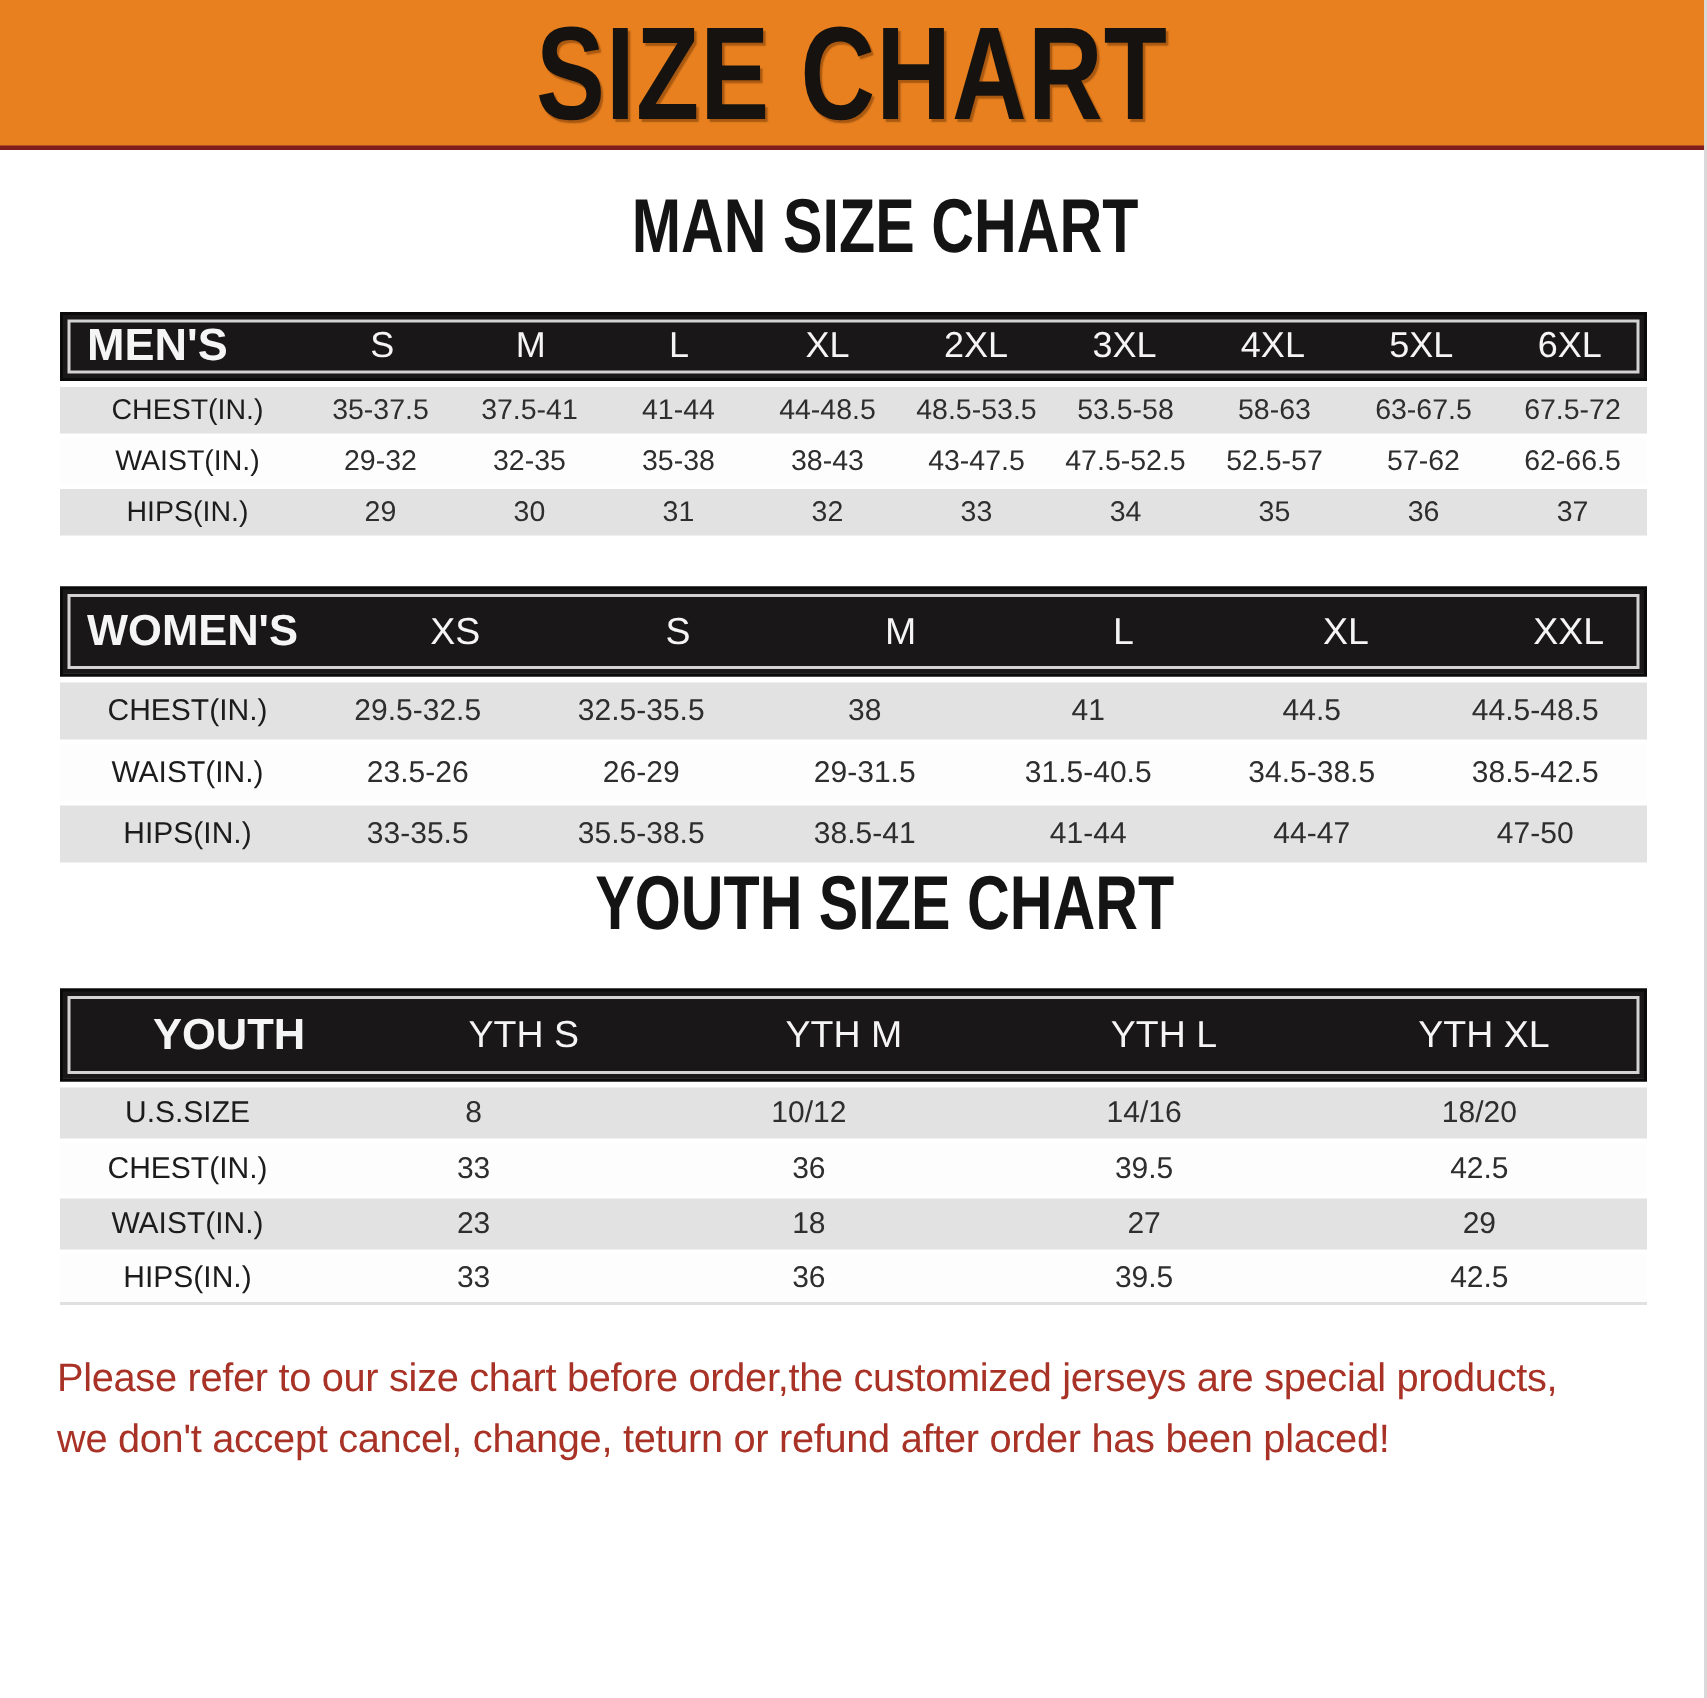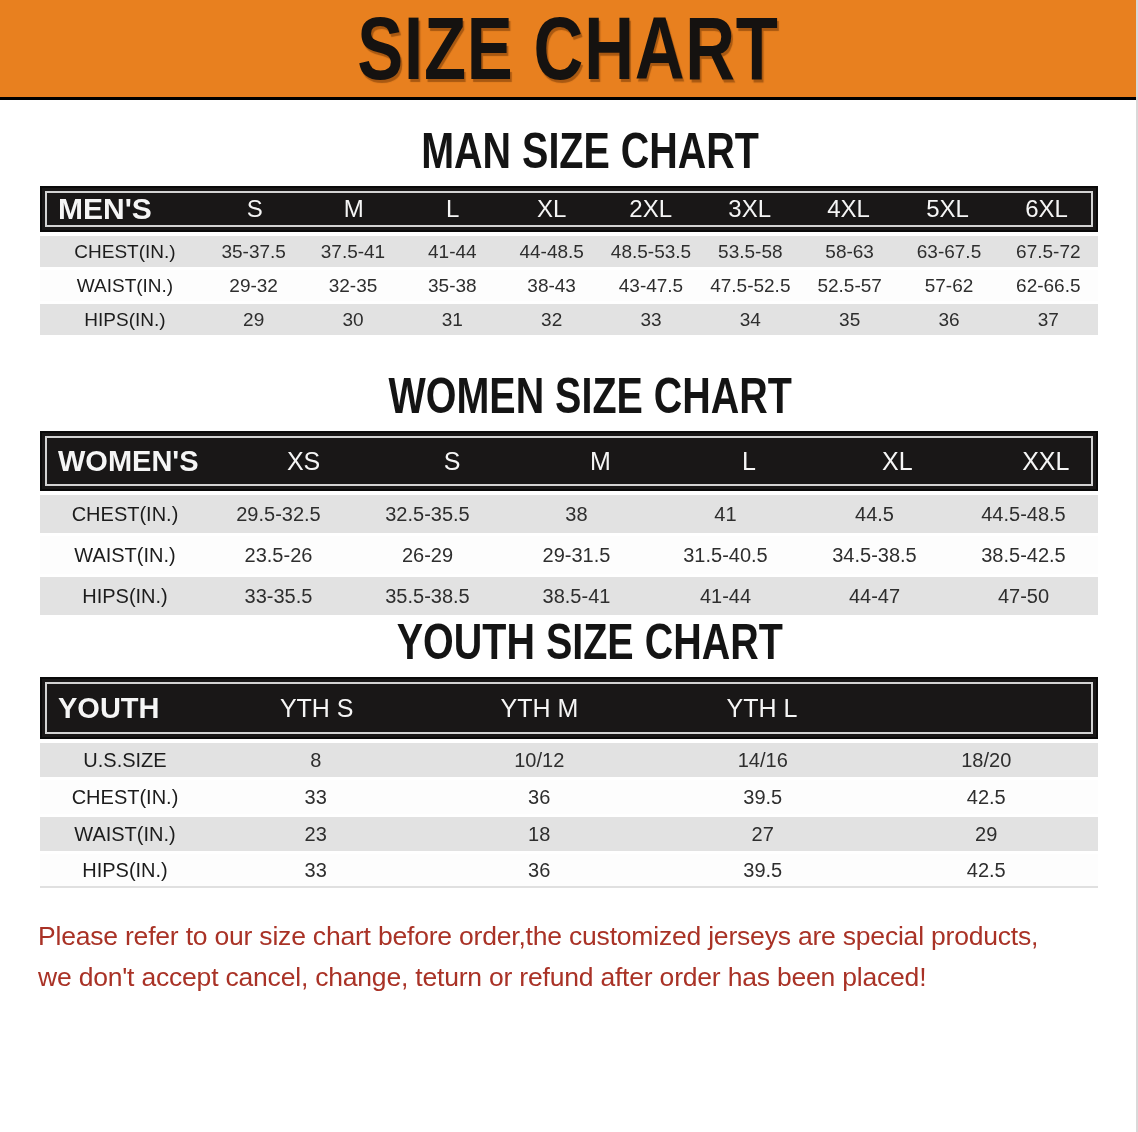--- a/index.html
+++ b/index.html
@@ -3,37 +3,37 @@
 <meta charset="utf-8">
 <style>
   * { margin:0; padding:0; box-sizing:border-box; }
   html,body { width:1138px; height:1132px; background:#ffffff; overflow:hidden;
               font-family:"Liberation Sans","DejaVu Sans",sans-serif; }
   body { position:relative; border-right:2px solid #d9d9d9; }
 
   
   .banner { width:100%; height:100px; background:var(--banner-bg,#E8801F);
             display:flex; align-items:center; justify-content:center;
-            border-bottom:3px solid #000000; }
+            border-bottom:3px solid #7f1d1d; }
   .banner-title { display:inline-block; font-size:84px; font-weight:800;
                   letter-spacing:1px; color:#151210; line-height:1;
                   transform:scaleX(0.82) scaleY(1.05);
                   text-shadow:2px 2px 1px rgba(90,40,0,0.45); }
 
   
   .section-heading { text-align:center;padding-left:44px; }
   .section-heading span { display:inline-block; font-size:47px; font-weight:800;
                           color:#141414; letter-spacing:0px; line-height:1;
                           transform:scaleX(0.84) scaleY(1.08); }
   .h-men   { margin-top:27px; }
   .h-women { margin-top:37px; }
   .h-youth { }
 
   
-  .size-table { margin:12px 40px 0 40px; width:1058px; }
+  .size-table { margin:34px 40px 0 40px; width:1058px; }
   .grid-row { display:grid; align-items:center; }
   .head-row { background:#191717; border:2px solid #0a0a0a;
               box-shadow: inset 0 0 0 3px #191717, inset 0 0 0 5px rgba(245,245,245,0.85);
               color:#f5f5f5; margin-bottom:4px; }
   .head-row .corner { font-weight:800; padding-left:16px; text-align:left; }
   .head-row .colhead { text-align:center; font-weight:400; }
   .data-row { margin-bottom:3px; color:#2e2e2e; }
   .data-row.shade { background:#e2e2e2; }
   .data-row.plain { background:#fdfdfd; }
   .rowlabel { text-align:center; color:#1c1c1c; padding-left:6px; }
@@ -117,23 +117,20 @@
         <div class="cell">33</div>
         <div class="cell">34</div>
         <div class="cell">35</div>
         <div class="cell">36</div>
         <div class="cell">37</div>
       </div>
     </div>
 </section>
 
 <section class="chart-section sec-women">
-  <h2 class="section-heading h-women">
-    <span>WOMEN SIZE CHART</span>
-  </h2>
   <div class="size-table">
       <div class="grid-row head-row" style="grid-template-columns: 15.5% repeat(6, 1fr); gap: 48px;">
         <div class="corner">WOMEN'S</div>
         <div class="colhead">XS</div>
         <div class="colhead">S</div>
         <div class="colhead">M</div>
         <div class="colhead">L</div>
         <div class="colhead">XL</div>
         <div class="colhead">XXL</div>
       </div>
@@ -165,25 +162,26 @@
         <div class="cell">47-50</div>
       </div>
     </div>
 </section>
 
 <section class="chart-section sec-youth">
   <h2 class="section-heading h-youth">
     <span>YOUTH SIZE CHART</span>
   </h2>
   <div class="size-table">
-      <div class="grid-row head-row" style="grid-template-columns: 15.5% repeat(4, 1fr);">
+      <div class="grid-row head-row" style="grid-template-columns: 15.5% repeat(4, 1fr); padding-left: 44px;">
         <div class="corner">YOUTH</div>
         <div class="colhead">YTH S</div>
         <div class="colhead">YTH M</div>
         <div class="colhead">YTH L</div>
+        <div class="colhead">YTH XL</div>
       </div>
       <div class="grid-row data-row shade" style="grid-template-columns: 15.5% repeat(4, 1fr);">
         <div class="rowlabel">U.S.SIZE</div>
         <div class="cell">8</div>
         <div class="cell">10/12</div>
         <div class="cell">14/16</div>
         <div class="cell">18/20</div>
       </div>
       <div class="grid-row data-row plain" style="grid-template-columns: 15.5% repeat(4, 1fr);">
         <div class="rowlabel">CHEST(IN.)</div>

